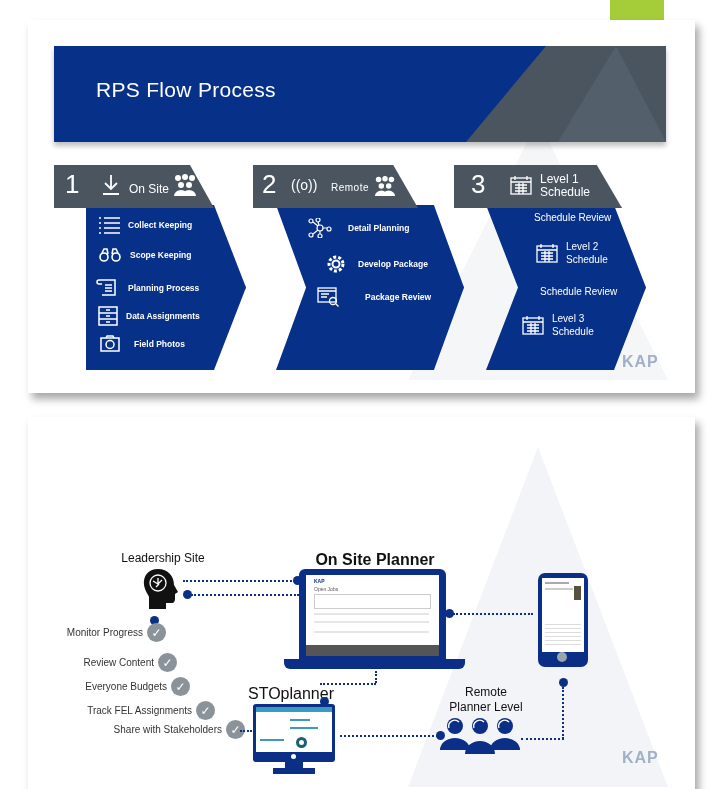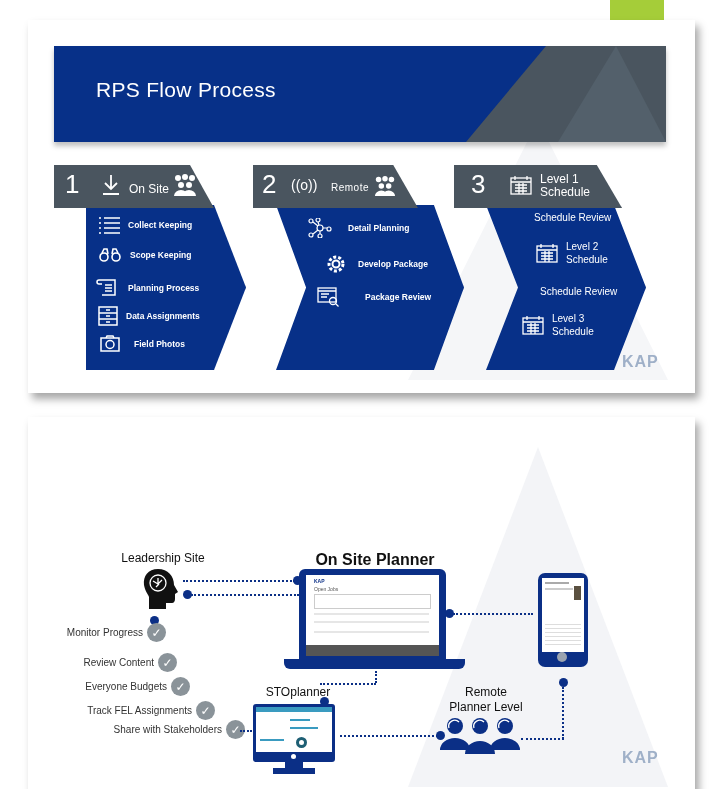--- a/index.html
+++ b/index.html
@@ -253,21 +253,21 @@
       <div style="position:absolute;left:3px;top:10px;width:28px;height:2px;background:#ccc;"></div>
       <div style="position:absolute;right:3px;top:8px;width:7px;height:14px;background:#5a5040;"></div>
       <div style="position:absolute;left:3px;top:46px;width:36px;height:24px;background:repeating-linear-gradient(#ddd 0 1px,#fff 1px 4px);"></div>
     </div>
     <div style="position:absolute;left:19px;bottom:5px;width:10px;height:10px;border-radius:50%;background:#9aa3b0;"></div>
   </div>
   <div class="dot" style="left:531px;top:261px;"></div>
   <div class="vline" style="left:534px;top:270px;height:52px;"></div>
   <div class="hline" style="left:493px;top:321px;width:43px;"></div>
 
-  <div class="lbl" style="left:230px;top:268px;width:80px;font-size:12px;">STOplanner</div>
+  <div class="lbl" style="left:220px;top:268px;width:80px;font-size:16px;">STOplanner</div>
   <div class="dot" style="left:292px;top:280px;"></div>
   <div style="position:absolute;left:225px;top:287px;width:82px;height:58px;background:#0b2f86;border-radius:3px;">
     <div style="position:absolute;left:3px;top:3px;width:76px;height:45px;background:#fff;">
       <div style="position:absolute;left:0;top:0;width:100%;height:5px;background:#3a9bc0;"></div>
       <div style="position:absolute;left:34px;top:12px;width:20px;height:2px;background:#3a9bc0;"></div>
       <div style="position:absolute;left:34px;top:20px;width:28px;height:2px;background:#3a9bc0;"></div>
       <div style="position:absolute;left:40px;top:30px;width:11px;height:11px;border-radius:50%;border:3px solid #1e5f74;box-sizing:border-box;"></div>
       <div style="position:absolute;left:4px;top:32px;width:24px;height:2px;background:#3a9bc0;"></div>
     </div>
     <div style="position:absolute;left:38px;top:50px;width:5px;height:5px;border-radius:50%;background:#fff;"></div>

